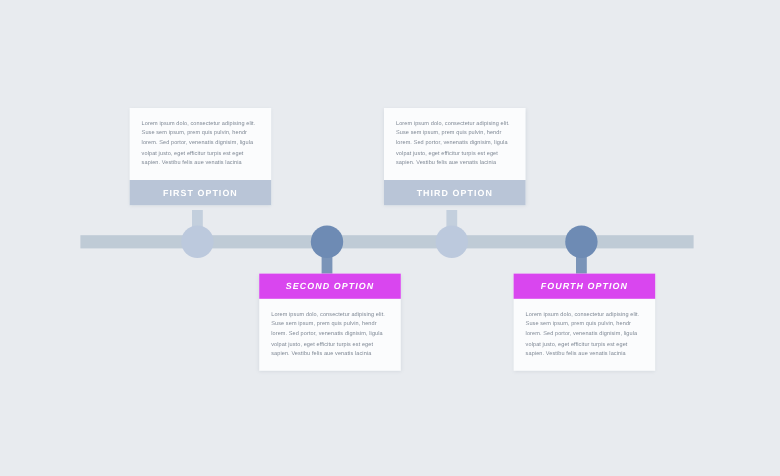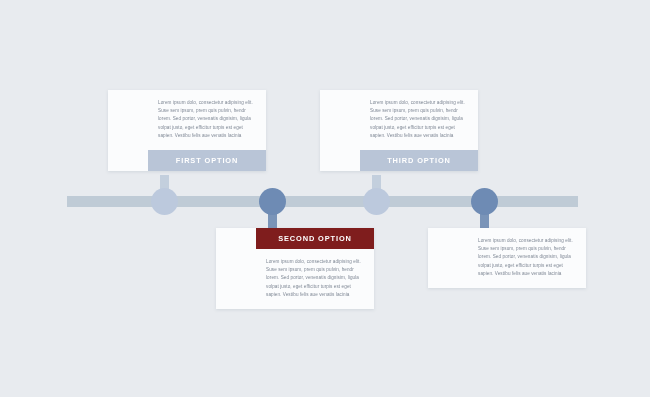--- a/index.html
+++ b/index.html
@@ -48,42 +48,41 @@
   }
   .node-light { background: #bcc9dd; }
   .node-dark  { background: #6e8bb4; }
 
   
   .card {
     position: absolute;
     width: 118px;
     background: #fbfcfd;
     box-shadow: 0 1px 3px rgba(110, 125, 145, 0.18);
-    padding-left: 40px;
   }
   .card-body {
     padding: 9px 10px 10px 10px;
     font-size: 4.6px;
     line-height: 1.78;
     color: #7e8794;
     letter-spacing: 0.02em;
     text-align: left;
   }
   .card-header {
     height: 21px;
     display: flex;
     align-items: center;
     justify-content: center;
     font-size: 7.4px;
     font-weight: bold;
     letter-spacing: 0.12em;
     color: #ffffff;
   }
   .header-light { background: #b9c5d7; }
-  .header-dark  { background: #7f1d1d; }
+  .header-dark  { background: #d946ef; font-style: italic; }
 
   
   .card-top .card-body   { order: 1; }
   .card-top .card-header { order: 2; }
   .card-top { display: flex; flex-direction: column; }
 
   
   .card-bottom { display: flex; flex-direction: column; }
   .card-bottom .card-header { order: 1; }
   .card-bottom .card-body   { order: 2; }
@@ -130,16 +129,17 @@
     <div class="card-header header-dark">SECOND OPTION</div>
     <div class="card-body">Lorem ipsum dolo, consectetur adipising elit. Suse sem ipsum, prem quis pulvin, hendr lorem. Sed portor, venenatis dignisim, ligula volpat justo, eget efficitur turpis est eget sapien. Vestibu felis aue venatis lacinia</div>
   </div>
 
   <div class="card card-top" id="card-3">
     <div class="card-body">Lorem ipsum dolo, consectetur adipising elit. Suse sem ipsum, prem quis pulvin, hendr lorem. Sed portor, venenatis dignisim, ligula volpat justo, eget efficitur turpis est eget sapien. Vestibu felis aue venatis lacinia</div>
     <div class="card-header header-light">THIRD OPTION</div>
   </div>
 
   <div class="card card-bottom" id="card-4">
+    <div class="card-header header-dark">FOURTH OPTION</div>
     <div class="card-body">Lorem ipsum dolo, consectetur adipising elit. Suse sem ipsum, prem quis pulvin, hendr lorem. Sed portor, venenatis dignisim, ligula volpat justo, eget efficitur turpis est eget sapien. Vestibu felis aue venatis lacinia</div>
   </div>
 
 </div>
 
 </body></html>

